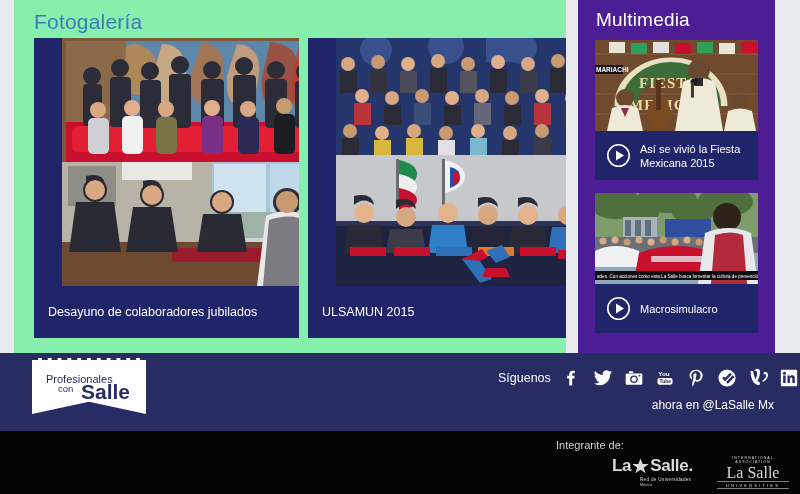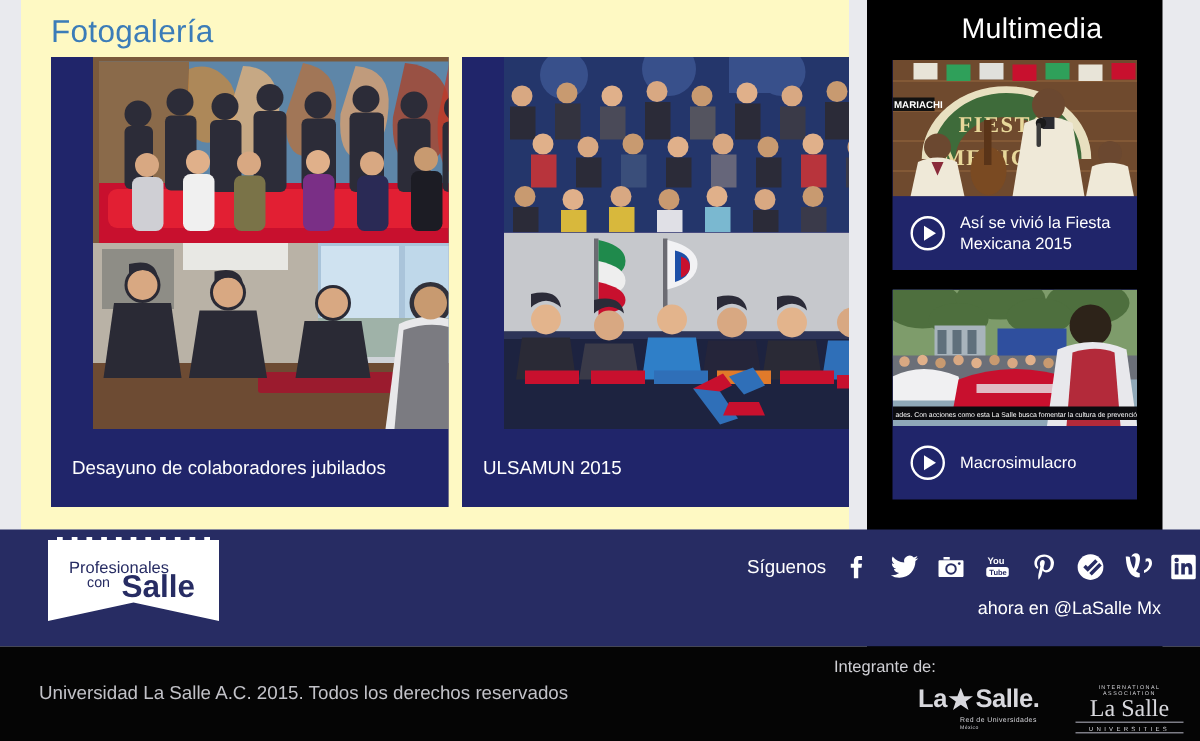--- a/index.html
+++ b/index.html
@@ -9,21 +9,21 @@
     background: #e9eaee;
     overflow: hidden;
   }
   #root { position: relative; width: 800px; height: 494px; background: #e9eaee; }
 
   
   .content-area { position: absolute; left: 0; top: 0; width: 800px; height: 353px; }
 
   .white-panel {
     position: absolute; left: 14px; top: 0; width: 552px; height: 353px;
-    background: #fef9c3;
+    background: #86efac;
   }
   .panel-title {
     font-size: 21px; font-weight: normal; letter-spacing: .2px;
     color: #3b7cb8; padding: 10px 0 0 20px;
   }
   .gallery { position: absolute; left: 20px; top: 38px; display: flex; gap: 9px; }
 
   .g-card { position: relative; background: #20256a; overflow: hidden; padding-left: 28px; }
   .g-card.a { width: 265px; height: 300px; }
   .g-card.b { width: 258px; height: 300px; }
@@ -31,22 +31,21 @@
   .photo { position: relative; width: 100%; overflow: hidden; }
   .caption {
     position: absolute; left: 0; bottom: 0; width: 100%; height: 52px;
     background: #20256a; color: #ffffff; font-size: 12.5px;
     display: flex; align-items: center; padding-left: 14px;
   }
 
   
   .mm-panel {
     position: absolute; left: 578px; top: 0; width: 197px; height: 456px;
-    background: #000000;
-    padding-left: 45px;
+    background: #4c1d95;
   }
   .mm-title { color: #ffffff; font-size: 19px; padding: 9px 0 0 18px; letter-spacing: .2px; }
   .mm-card { position: absolute; left: 17px; width: 163px; background: #20256a; overflow: hidden; }
   .mm-card.one { top: 40px; height: 140px; }
   .mm-card.two { top: 193px; height: 140px; }
   .mm-thumb { position: relative; width: 100%; height: 91px; overflow: hidden; }
   .mm-bar { height: 49px; display: flex; align-items: center; gap: 9px; padding-left: 11px; }
   .mm-label { color: #ffffff; font-size: 11px; line-height: 14px; }
   .play { width: 25px; height: 25px; flex: 0 0 25px; }
 
@@ -496,21 +495,20 @@
         <rect x="5" y="9" width="3" height="9" fill="#272c63"></rect>
         <circle cx="6.5" cy="6.4" r="1.8" fill="#272c63"></circle>
         <path d="M10.2 9h2.9v1.3c.5-.9 1.5-1.5 2.8-1.5 2.1 0 3.1 1.3 3.1 3.7V18h-3v-4.6c0-1.2-.4-1.9-1.4-1.9s-1.5.7-1.5 1.9V18h-2.9z" fill="#272c63"></path>
       </svg>
     </a>
   </div>
 
   <div class="handle">ahora en @LaSalle  Mx</div>
 
   <div class="bottom-bar">
-    <div class="copyright">Universidad La Salle A.C. 2015. Todos los derechos reservados</div>
     <div class="integrante">Integrante de:</div>
 
     <div class="logos">
 
       <div class="ls-mx">
         <div class="row1">
           <span>La</span>
           <span class="star">
             <svg viewBox="0 0 20 20" width="17" height="17">
               <path d="M10 0.6 L12.6 7.2 L19.6 7.2 L13.9 11.4 L16.1 18 L10 13.9 L3.9 18 L6.1 11.4 L0.4 7.2 L7.4 7.2 Z" fill="#d8d8dd"></path>

